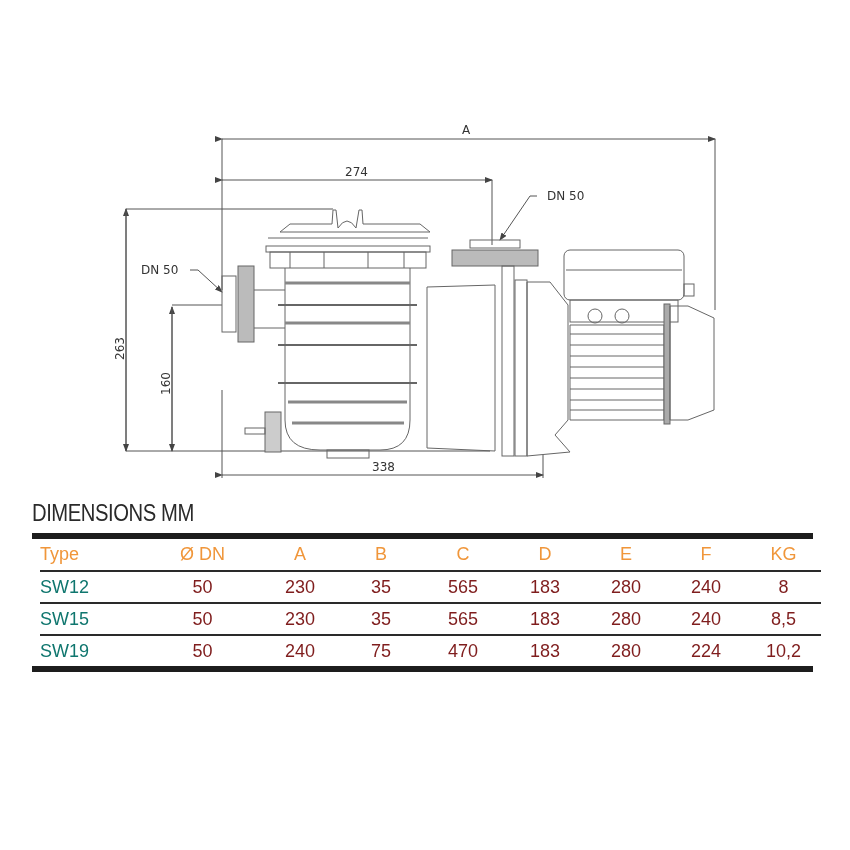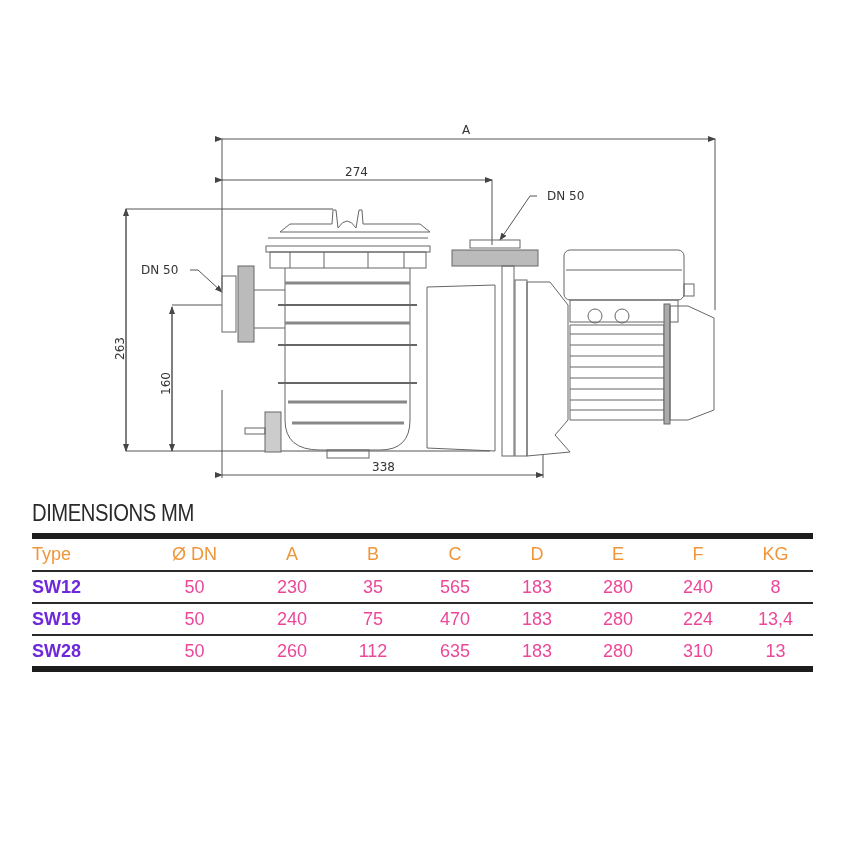--- a/index.html
+++ b/index.html
@@ -4,27 +4,27 @@
 <style>
   html, body { margin: 0; padding: 0; background: #ffffff; }
   body { width: 850px; height: 850px; position: relative; overflow: hidden; font-family: "Liberation Sans", sans-serif; color: #2a2a2a; }
   .drawing { position: absolute; left: 0; top: 0; width: 850px; height: 490px; }
   .drawing svg { width: 850px; height: 490px; display: block; }
   .dim-text { font-family: "DejaVu Sans", sans-serif; font-size: 12px; fill: #333; }
   .section-title { position: absolute; left: 32px; top: 500px; font-size: 23px; letter-spacing: -0.5px; color: #2a2a2a; font-weight: normal; transform: scaleX(0.88); transform-origin: left top; }
   .table-wrap { position: absolute; left: 32px; top: 533px; width: 781px; }
   .bar-top { height: 6px; background: #1d1d1d; }
   .bar-bottom { height: 6px; background: #1d1d1d; }
-  table { width: 100%; border-collapse: collapse; table-layout: fixed; }
+  table { width: 100%; border-collapse: collapse; table-layout: fixed; margin-left: 8px; }
   th, td { font-size: 18px; font-weight: normal; text-align: center; padding: 0; height: 30px; }
   th { color: #f0963a; height: 31px; border-bottom: 2px solid #2a2a2a; }
-  td { color: #ec4899; border-bottom: 2px solid #2a2a2a; }
+  td { color: #7f1d1d; border-bottom: 2px solid #2a2a2a; }
   tr:last-child td { border-bottom: none; }
   th.type-col, td.type-col { text-align: left; }
-  td.type-col { color: #6d28d9; font-weight: bold; }
+  td.type-col { color: #0f766e; font-weight: normal; }
 </style>
 </head>
 <body>
 
 <div class="drawing">
   <svg viewBox="0 0 850 490" xmlns="http://www.w3.org/2000/svg" stroke="#555" fill="none" stroke-width="1">
     <defs>
       <marker id="arr" markerWidth="8" markerHeight="6" refX="7" refY="3" orient="auto">
         <path d="M0,0 L8,3 L0,6 Z" fill="#444" stroke="none"></path>
       </marker>
@@ -172,37 +172,37 @@
         <td>50</td>
         <td>230</td>
         <td>35</td>
         <td>565</td>
         <td>183</td>
         <td>280</td>
         <td>240</td>
         <td>8</td>
       </tr>
       <tr>
+        <td class="type-col">SW15</td>
+        <td>50</td>
+        <td>230</td>
+        <td>35</td>
+        <td>565</td>
+        <td>183</td>
+        <td>280</td>
+        <td>240</td>
+        <td>8,5</td>
+      </tr>
+      <tr>
         <td class="type-col">SW19</td>
         <td>50</td>
         <td>240</td>
         <td>75</td>
         <td>470</td>
         <td>183</td>
         <td>280</td>
         <td>224</td>
-        <td>13,4</td>
-      </tr>
-      <tr>
-        <td class="type-col">SW28</td>
-        <td>50</td>
-        <td>260</td>
-        <td>112</td>
-        <td>635</td>
-        <td>183</td>
-        <td>280</td>
-        <td>310</td>
-        <td>13</td>
+        <td>10,2</td>
       </tr>
     </tbody>
   </table>
   <div class="bar-bottom"></div>
 </div>
 
 </body></html>

